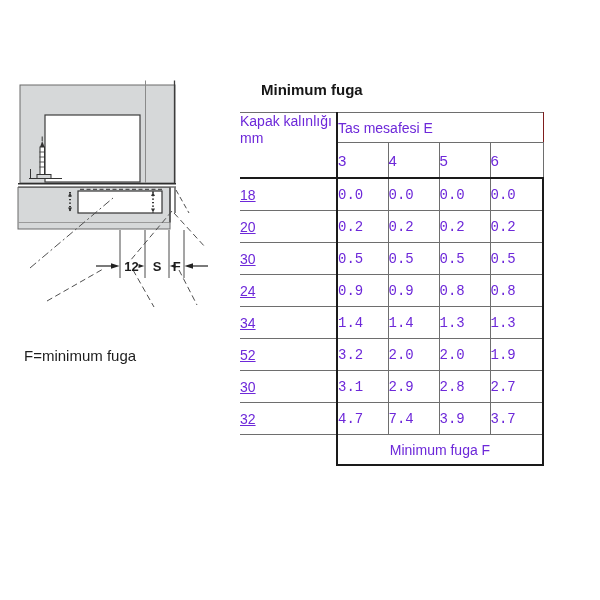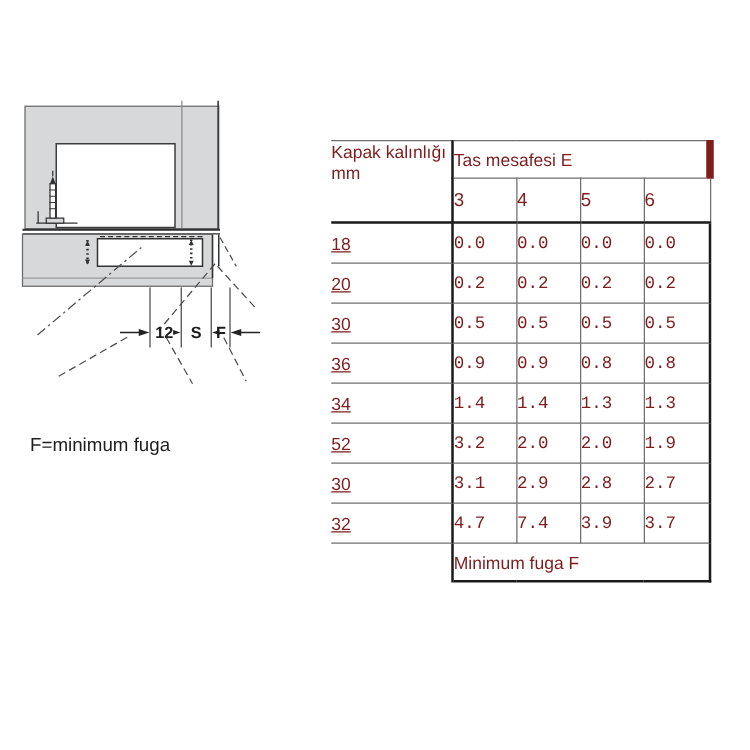--- a/index.html
+++ b/index.html
@@ -5,50 +5,50 @@
   html,body{margin:0;padding:0;background:#fff;}
   .sheet{
     position:relative;width:600px;height:600px;background:#ffffff;overflow:hidden;
     font-family:"Liberation Sans","DejaVu Sans",sans-serif;color:#1d1d1d;
   }
   .title{
     position:absolute;left:261px;top:81px;font-size:15px;font-weight:bold;color:#161616;
   }
   .diagram-svg{position:absolute;left:0;top:55px;}
   table.fuga{
-    position:absolute;left:265px;top:112px;border-collapse:collapse;table-layout:fixed;
-    font-size:14px;color:#7f1d1d;
+    position:absolute;left:240px;top:112px;border-collapse:collapse;table-layout:fixed;
+    font-size:14px;color:#6d28d9;
   }
   table.fuga td{padding:0;background:#fff;}
   
   td.hdr-left{
     width:96px;vertical-align:top;padding:4px 2px 0 8px;line-height:1.22;
     border-top:1px solid #6e6e6e;border-right:2px solid #1a1a1a;border-bottom:2px solid #1a1a1a;
   }
   td.hdr-group{
     height:29px;vertical-align:middle;padding-left:9px;
-    border-top:1px solid #6e6e6e;border-bottom:1px solid #6e6e6e;border-right:6px solid #7f1d1d;
+    border-top:1px solid #6e6e6e;border-bottom:1px solid #6e6e6e;border-right:1px solid #7f1d1d;
   }
   td.hdr-sub{
     height:34px;vertical-align:middle;padding-left:10px;font-size:15px;
     border-right:1px solid #6e6e6e;border-bottom:2px solid #1a1a1a;
   }
   td.rc1{
     height:31px;vertical-align:middle;padding-left:8px;
     border-bottom:1px solid #6e6e6e;border-right:2px solid #1a1a1a;text-decoration:underline;
   }
   td.rv{
     height:31px;vertical-align:middle;padding-left:10px;
     border-bottom:1px solid #6e6e6e;border-right:1px solid #6e6e6e;font-family:Liberation Mono, monospace;
   }
   td.rv-last{border-right:2px solid #1a1a1a;}
   td.fc1{height:29px;border-right:2px solid #1a1a1a;}
   td.fmain{
     height:29px;vertical-align:middle;padding-left:9px;
-    border-right:2px solid #1a1a1a;border-bottom:2px solid #1a1a1a;
+    border-right:2px solid #1a1a1a;border-bottom:2px solid #1a1a1a;text-align:center;
   }
 </style>
 </head>
 <body>
 
 <div class="sheet">
 
   <svg class="diagram-svg" width="260" height="335" viewBox="0 55 260 335" xmlns="http://www.w3.org/2000/svg">
 
     <g>
@@ -122,20 +122,21 @@
       <polygon points="144.3,266 138.5,264 138.5,268" fill="#222"></polygon>
       <polygon points="169.7,266 175.5,264 175.5,268" fill="#222"></polygon>
       <text x="131.5" y="270.8" text-anchor="middle" font-size="13" font-weight="bold" fill="#1d1d1d">12</text>
       <text x="157" y="270.8" text-anchor="middle" font-size="13" font-weight="bold" fill="#1d1d1d">S</text>
       <text x="176.8" y="270.8" text-anchor="middle" font-size="13" font-weight="bold" fill="#1d1d1d">F</text>
     </g>
 
     <text x="24" y="361" font-size="15" fill="#1d1d1d">F=minimum fuga</text>
   </svg>
 
+  <div class="title">Minimum fuga</div>
 
   <table class="fuga">
     <colgroup>
       <col style="width:96px">
         <col style="width:51px">
         <col style="width:51px">
         <col style="width:51px">
         <col style="width:53px">
     </colgroup>
     <tbody>
@@ -165,21 +166,21 @@
         <td class="rv rv-last">0.2</td>
       </tr>
       <tr>
         <td class="rc1">30</td>
         <td class="rv">0.5</td>
         <td class="rv">0.5</td>
         <td class="rv">0.5</td>
         <td class="rv rv-last">0.5</td>
       </tr>
       <tr>
-        <td class="rc1">36</td>
+        <td class="rc1">24</td>
         <td class="rv">0.9</td>
         <td class="rv">0.9</td>
         <td class="rv">0.8</td>
         <td class="rv rv-last">0.8</td>
       </tr>
       <tr>
         <td class="rc1">34</td>
         <td class="rv">1.4</td>
         <td class="rv">1.4</td>
         <td class="rv">1.3</td>

